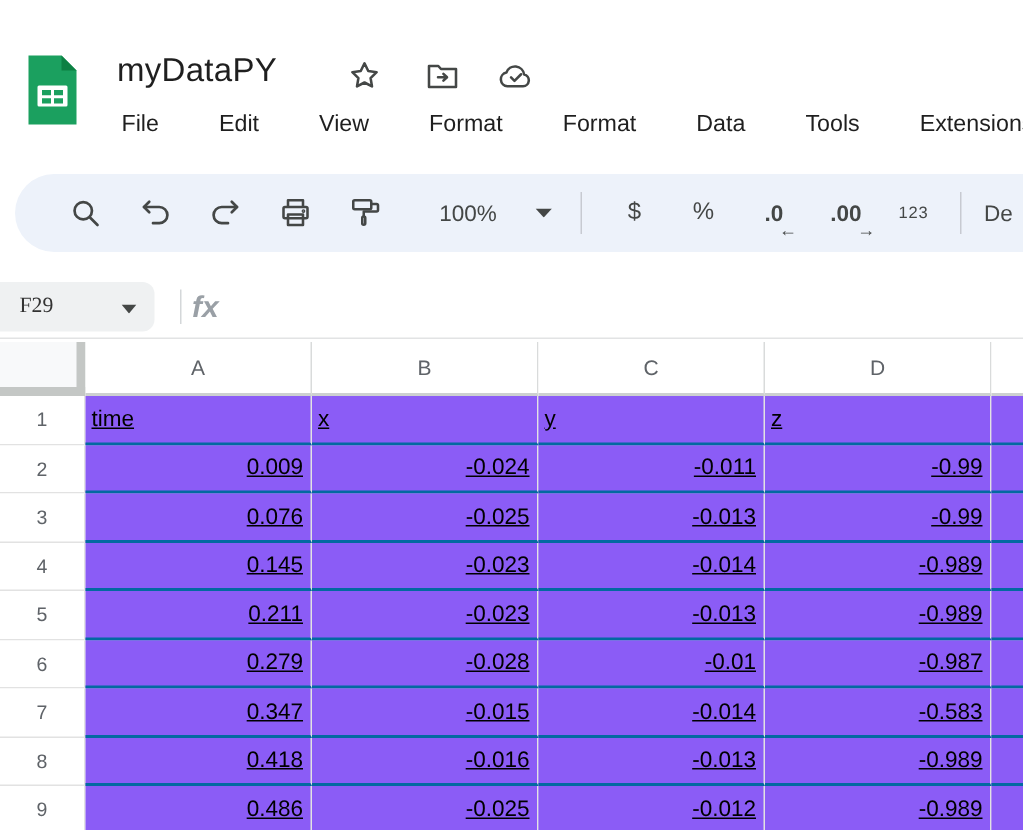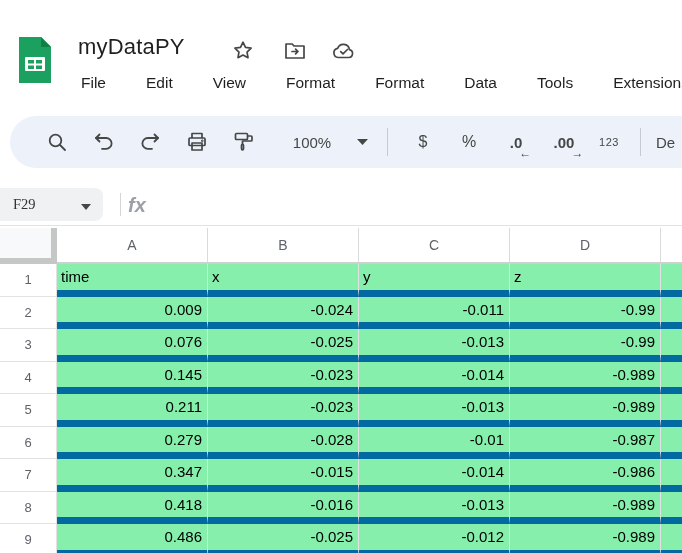--- a/index.html
+++ b/index.html
@@ -49,22 +49,22 @@
   
   .grid{position:absolute;left:0;top:212px;width:682px;bottom:0;}
   .hdr-row{display:flex;height:36px;}
   .corner{width:57px;height:36px;box-sizing:border-box;background:#f8f9fa;border-right:6px solid #c4c7c5;border-bottom:6px solid #c4c7c5;}
   .colhead{width:151px;height:36px;box-sizing:border-box;background:#fff;border-right:1px solid #d9dbdb;border-bottom:2px solid #cdd0d0;
     display:flex;align-items:center;justify-content:center;font-size:14px;color:#5f6368;}
   .colhead.partial{width:21px;border-right:none;}
   .sheet-row{display:flex;height:32.5px;}
   .rownum{width:57px;box-sizing:border-box;border-right:1px solid #e2e2e2;border-bottom:1px solid #e2e2e2;
     display:flex;align-items:center;justify-content:center;font-size:13px;color:#5f6368;background:#fff;}
-  .cell{width:151px;box-sizing:border-box;border-right:1px solid #e2e2e2;border-bottom:7px solid #0369a1;
-    display:flex;align-items:center;justify-content:flex-end;font-size:15px;color:#000;padding:0 5px;background:#86efac;}
+  .cell{width:151px;box-sizing:border-box;border-right:1px solid #e2e2e2;border-bottom:2px solid #0369a1;
+    display:flex;align-items:center;justify-content:flex-end;font-size:15px;color:#000;padding:0 5px;background:#8b5cf6;text-decoration:underline;}
   .cell.left{justify-content:flex-start;padding-left:4px;}
   .cell.efill{width:21px;border-right:none;}
 </style>
 </head>
 <body>
 
 <div class="screen">
 
   <div class="logo">
     <svg width="36" height="50" viewBox="0 0 36 50">
@@ -230,21 +230,21 @@
       <div class="cell">-0.028</div>
       <div class="cell">-0.01</div>
       <div class="cell">-0.987</div>
       <div class="cell efill"></div>
     </div>
     <div class="sheet-row">
       <div class="rownum">7</div>
       <div class="cell">0.347</div>
       <div class="cell">-0.015</div>
       <div class="cell">-0.014</div>
-      <div class="cell">-0.986</div>
+      <div class="cell">-0.583</div>
       <div class="cell efill"></div>
     </div>
     <div class="sheet-row">
       <div class="rownum">8</div>
       <div class="cell">0.418</div>
       <div class="cell">-0.016</div>
       <div class="cell">-0.013</div>
       <div class="cell">-0.989</div>
       <div class="cell efill"></div>
     </div>

